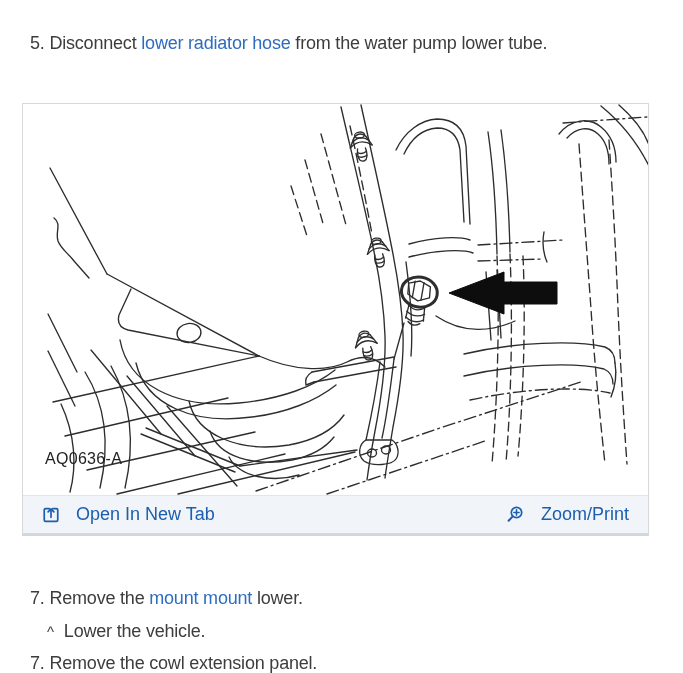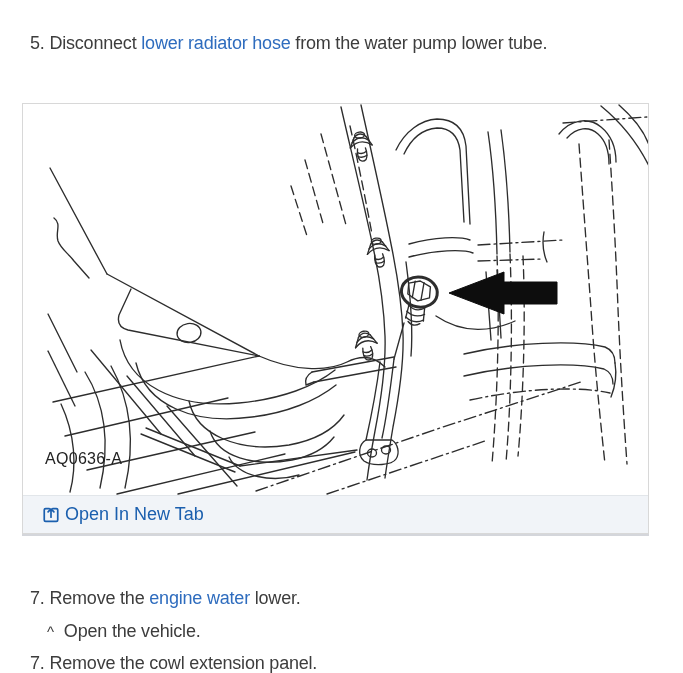--- a/index.html
+++ b/index.html
@@ -31,21 +31,21 @@
   .figure-label{
     position:absolute;left:22px;top:346px;
     font-size:16px;color:#222222;letter-spacing:0.3px;
   }
   .figure-toolbar{
     height:37px;background:#f1f4f8;border-top:1px solid #e2e6ea;
     display:flex;align-items:center;justify-content:space-between;
     padding:0 19px;
   }
   .tool-link{
-    display:flex;align-items:center;gap:5px;
+    display:flex;align-items:center;gap:16px;
     font-size:18px;color:#1b5fae;text-decoration:none;cursor:pointer;
   }
   .tool-link .ticon{display:block;}
 
   
   .art path,.art ellipse,.art circle{fill:none;stroke:#2d2d2d;stroke-width:1.35;stroke-linecap:round;stroke-linejoin:round;}
   .art .dash{stroke-dasharray:9 5;}
   .art .dashdot{stroke-dasharray:12 4 2 4;}
   .art .bold{stroke-width:3;}
   .art .arrow{fill:#0d0d0d;stroke:#0d0d0d;stroke-width:1;}
@@ -205,20 +205,28 @@
     <div class="figure-label">AQ0636-A</div>
   </div>
   <div class="figure-toolbar">
     <a class="tool-link">
       <svg class="ticon" width="18" height="18" viewBox="0 0 20 20">
         <path d="M8,3 L4,3 Q2.5,3 2.5,4.5 L2.5,15.5 Q2.5,17 4,17 L16,17 Q17.5,17 17.5,15.5 L17.5,4.5 Q17.5,3 16,3 L12,3" fill="none" stroke="#1b5fae" stroke-width="1.9" stroke-linecap="round"></path>
         <path d="M10,12.5 L10,3.5 M6.8,6.6 L10,3.2 L13.2,6.6" fill="none" stroke="#1b5fae" stroke-width="1.9" stroke-linecap="round" stroke-linejoin="round"></path>
       </svg>
       <span>Open In New Tab</span>
     </a>
+    <a class="tool-link">
+      <svg class="ticon" width="20" height="20" viewBox="0 0 20 20">
+        <circle cx="11.5" cy="7.5" r="5.2" fill="none" stroke="#1b5fae" stroke-width="1.7"></circle>
+        <path d="M11.5,4.9 L11.5,10.1 M8.9,7.5 L14.1,7.5" fill="none" stroke="#1b5fae" stroke-width="1.6" stroke-linecap="round"></path>
+        <path d="M7.7,11.4 L3.6,15.8" fill="none" stroke="#1b5fae" stroke-width="2" stroke-linecap="round"></path>
+      </svg>
+      <span>Zoom/Print</span>
+    </a>
   </div>
 </div>
 
-<div class="step step-6"><span>7. Remove the </span><a class="inline-link">engine water</a><span> lower.</span></div>
-
-<div class="step step-6sub"><span class="sub-marker">^</span><span>Open the vehicle.</span></div>
+<div class="step step-6"><span>7. Remove the </span><a class="inline-link">mount mount</a><span> lower.</span></div>
+
+<div class="step step-6sub"><span class="sub-marker">^</span><span>Lower the vehicle.</span></div>
 
 <div class="step step-7">7. Remove the cowl extension panel.</div>
 
 </body></html>

